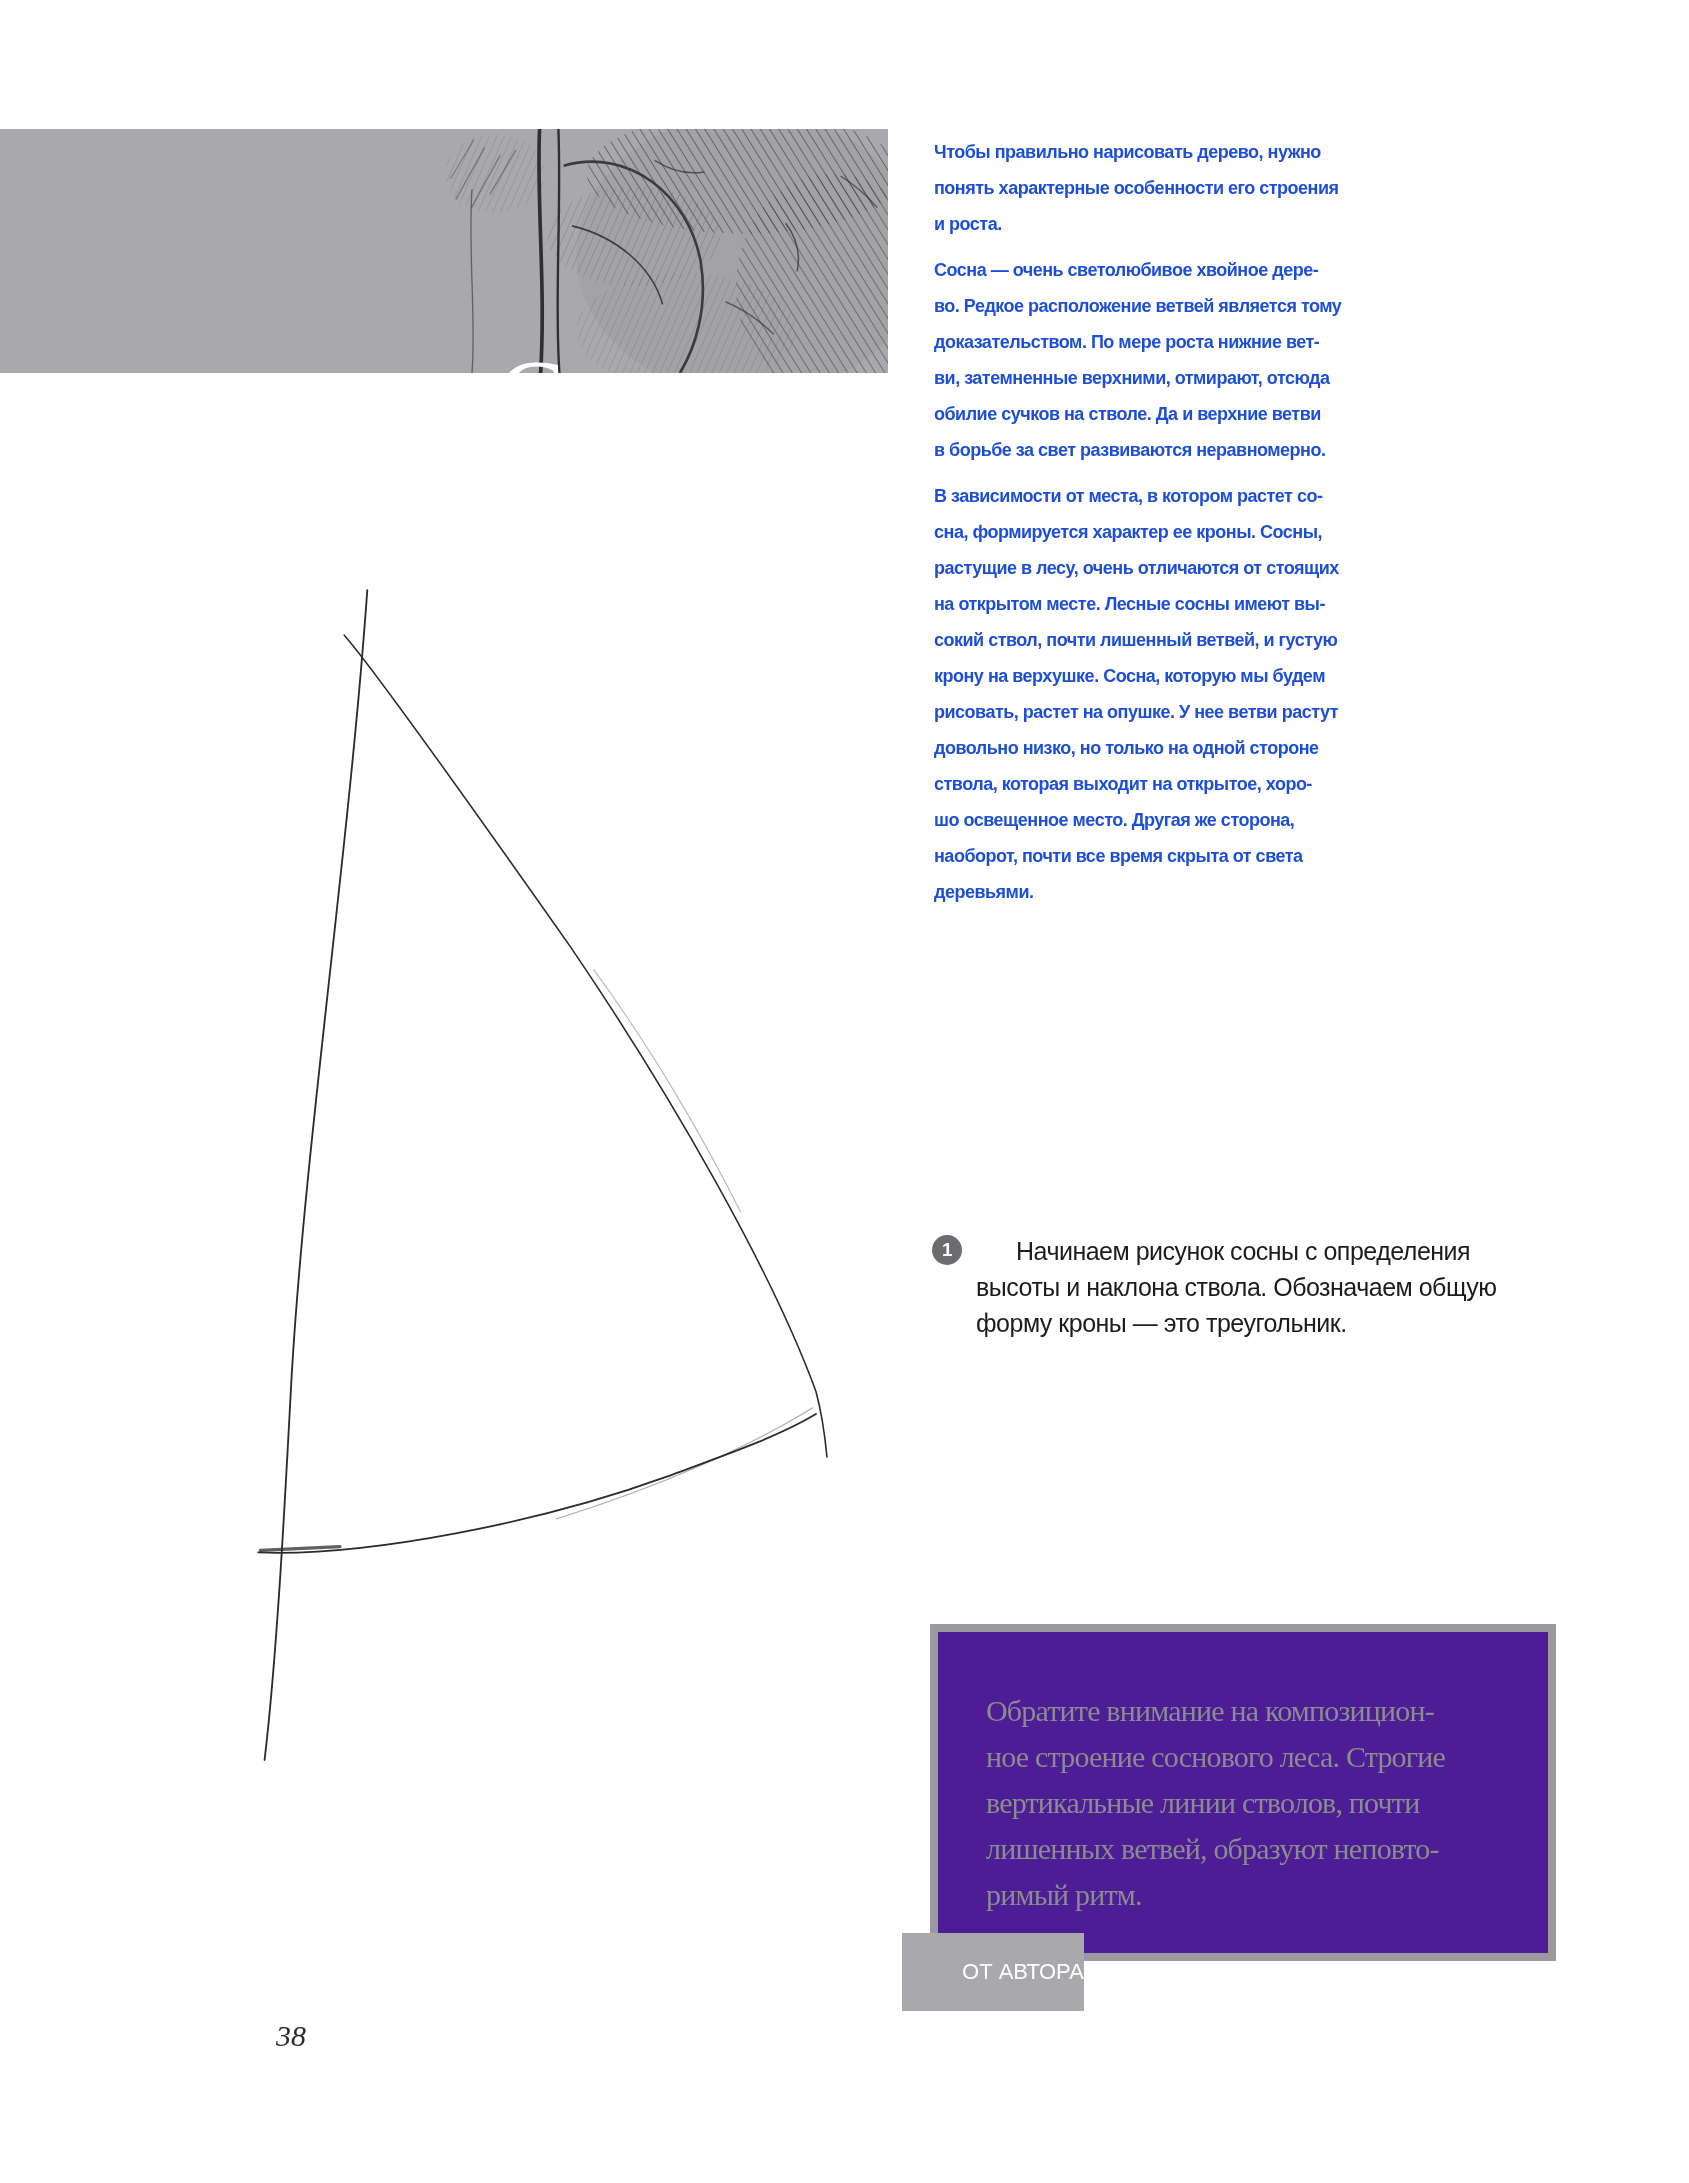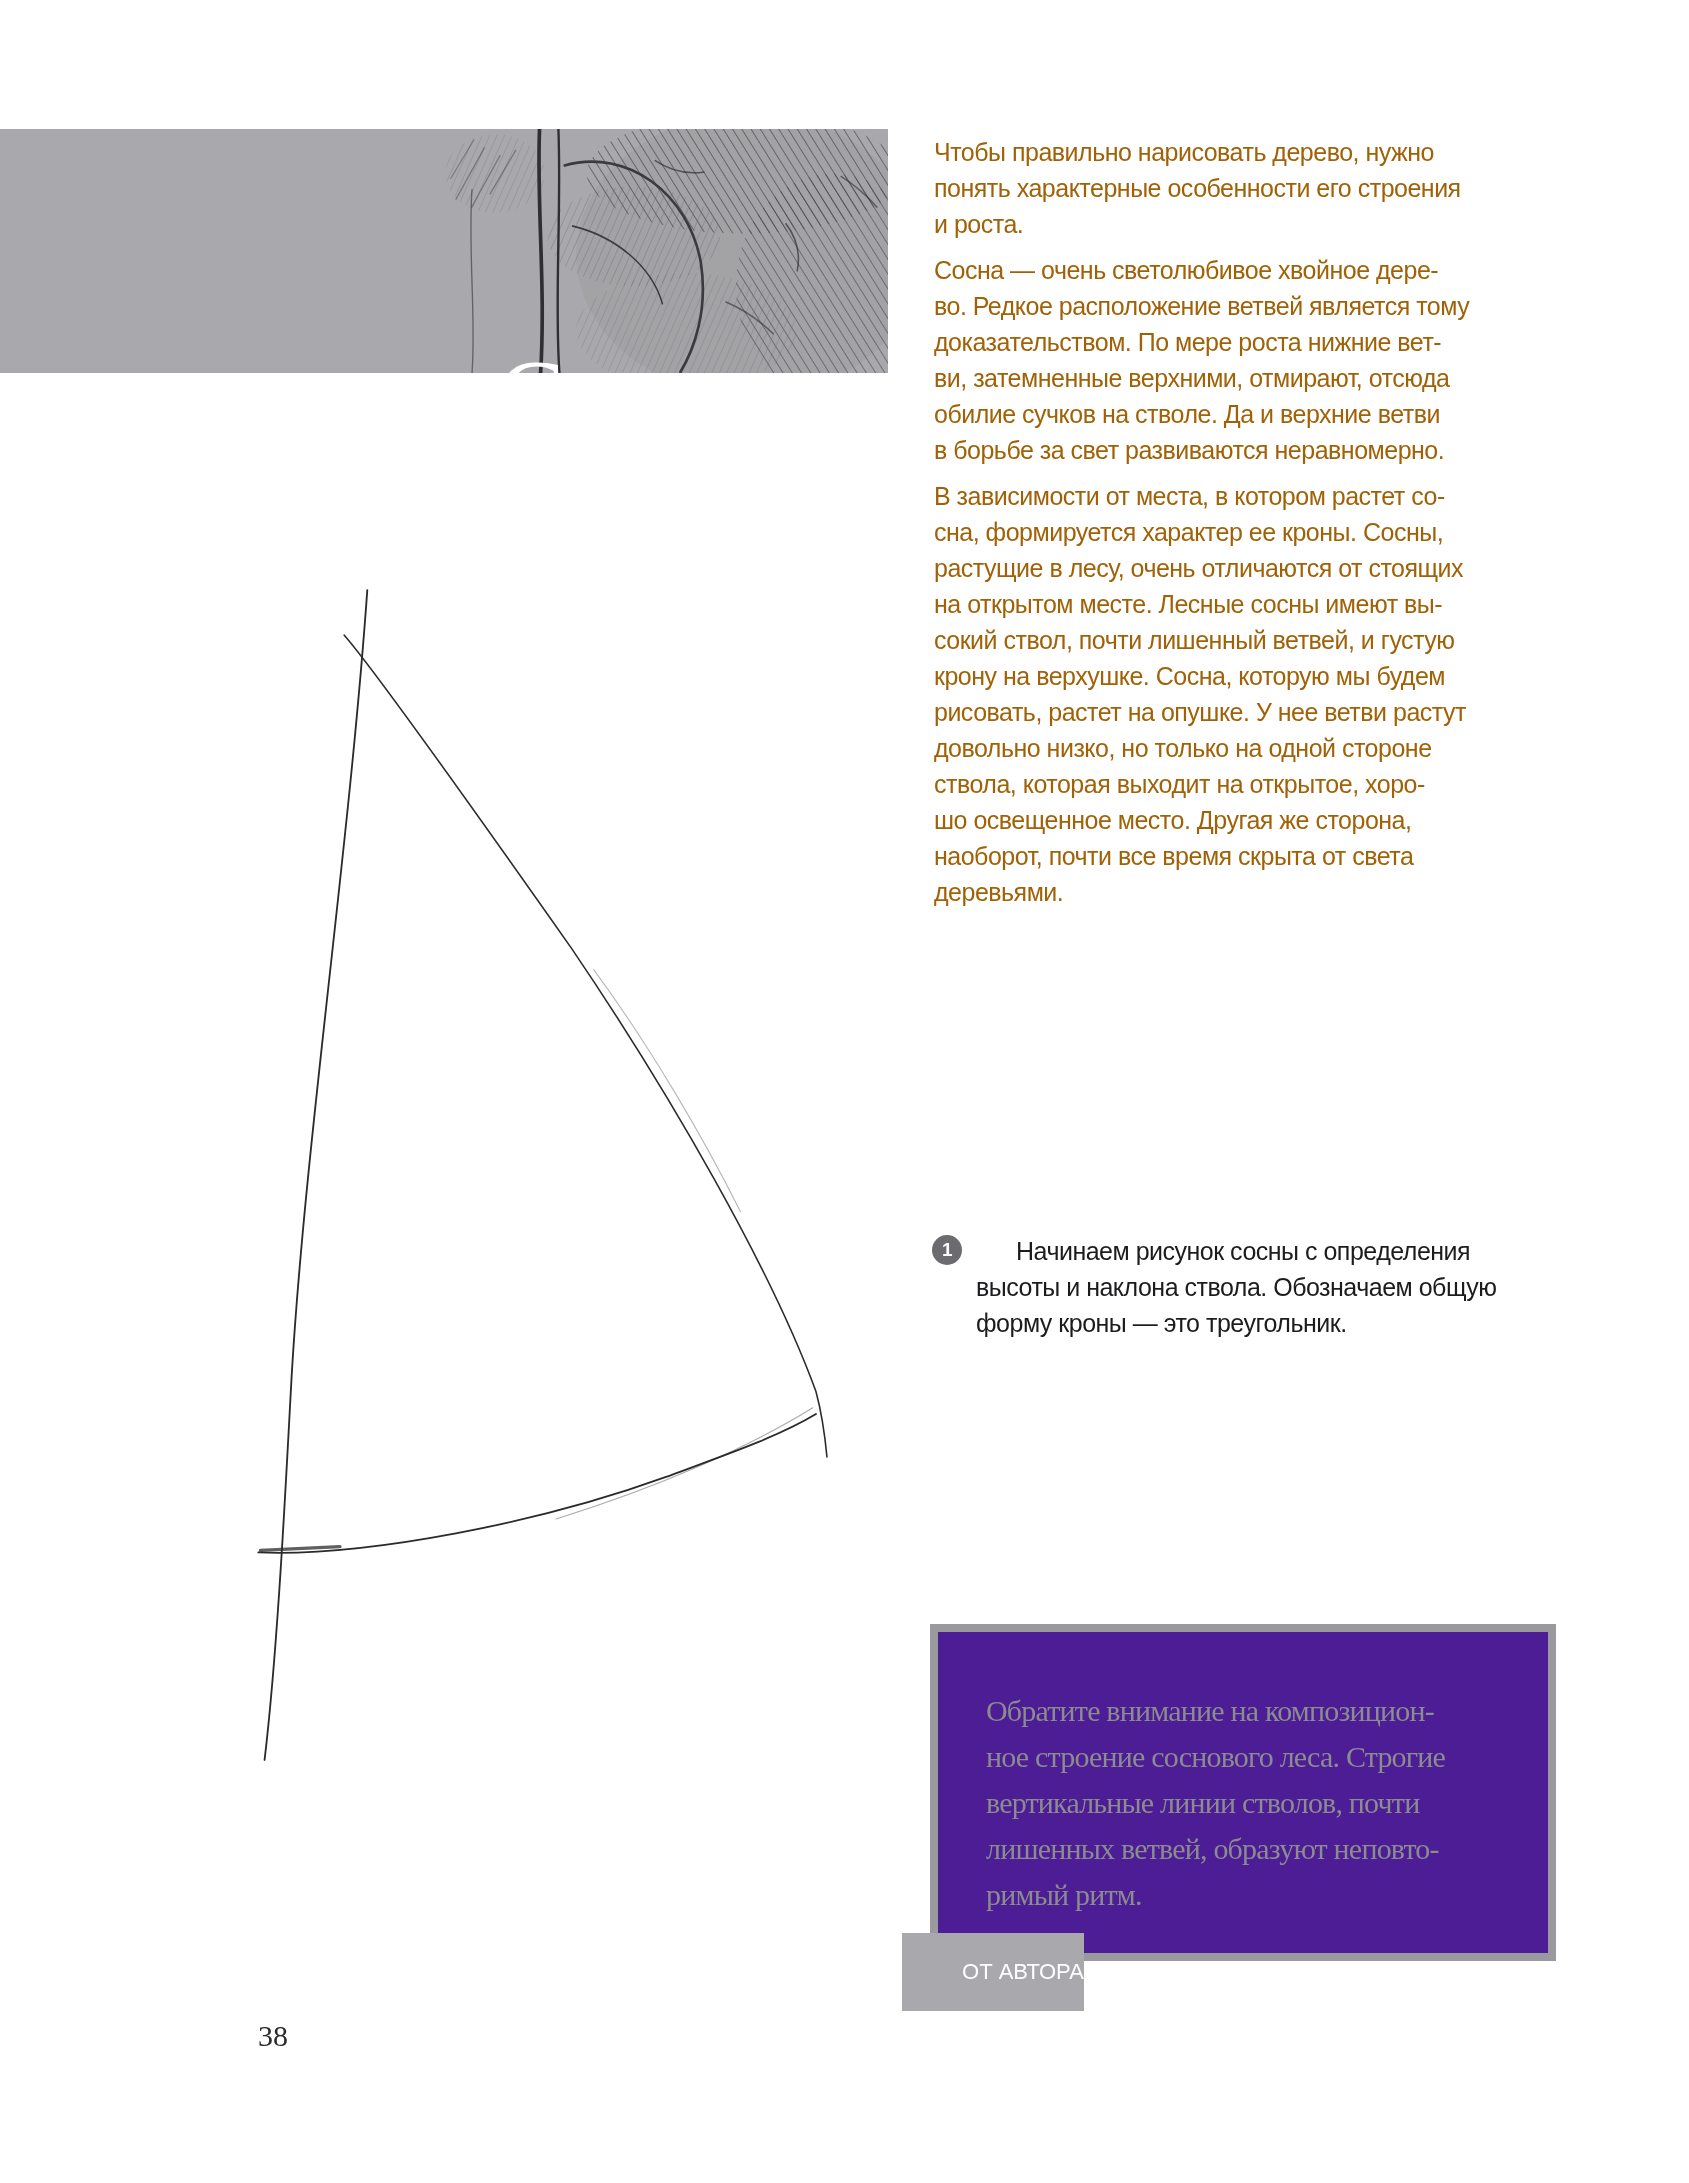--- a/index.html
+++ b/index.html
@@ -14,21 +14,21 @@
   }
   .band-art{position:absolute;left:0;top:0;width:888px;height:244px;}
   .band-title{
     position:absolute;left:498px;top:216px;
     font-family:"Liberation Serif",serif;font-size:100px;line-height:1;
     color:#ffffff;white-space:nowrap;z-index:3;
   }
   
   .text-col{
     position:absolute;left:934px;top:134px;width:629px;
-    font-size:25px;line-height:36px;letter-spacing:-0.5px;color:#a16207;
+    font-size:18px;line-height:36px;letter-spacing:-0.5px;color:#1d4ed8;font-weight:bold;
   }
   .text-col p{margin:0 0 10px 0;white-space:pre-line;text-align:left;}
   
   .step{
     position:absolute;left:932px;top:1233px;width:629px;
     font-size:25px;line-height:36px;letter-spacing:-0.5px;color:#1c1c1e;
   }
   .step-badge{
     position:absolute;left:0;top:2.1px;width:30px;height:30px;border-radius:50%;
     background:#6b6b70;color:#ffffff;font-size:19px;font-weight:bold;
@@ -49,22 +49,22 @@
   }
   .note-tab{
     position:absolute;left:902px;top:1933px;width:182px;height:78px;
     background:#a9a9ad;z-index:4;display:flex;align-items:center;justify-content:flex-end;
   }
   .note-tab span{
     color:#ffffff;font-size:22px;letter-spacing:0;font-family:"Liberation Sans",sans-serif;
   }
   
   .page-number{
-    position:absolute;left:258px;top:2019px;
-    font-family:"Liberation Serif",serif;font-size:30px;color:#2b2b2e;
+    position:absolute;left:276px;top:2019px;
+    font-family:"Liberation Serif",serif;font-size:30px;color:#2b2b2e;font-style:italic;
   }
 </style>
 </head>
 <body>
 
 <div class="page">
 
   <div class="band">
     <svg class="band-art" viewBox="0 0 1695 466" xmlns="http://www.w3.org/2000/svg" aria-hidden="true">
       <defs>

